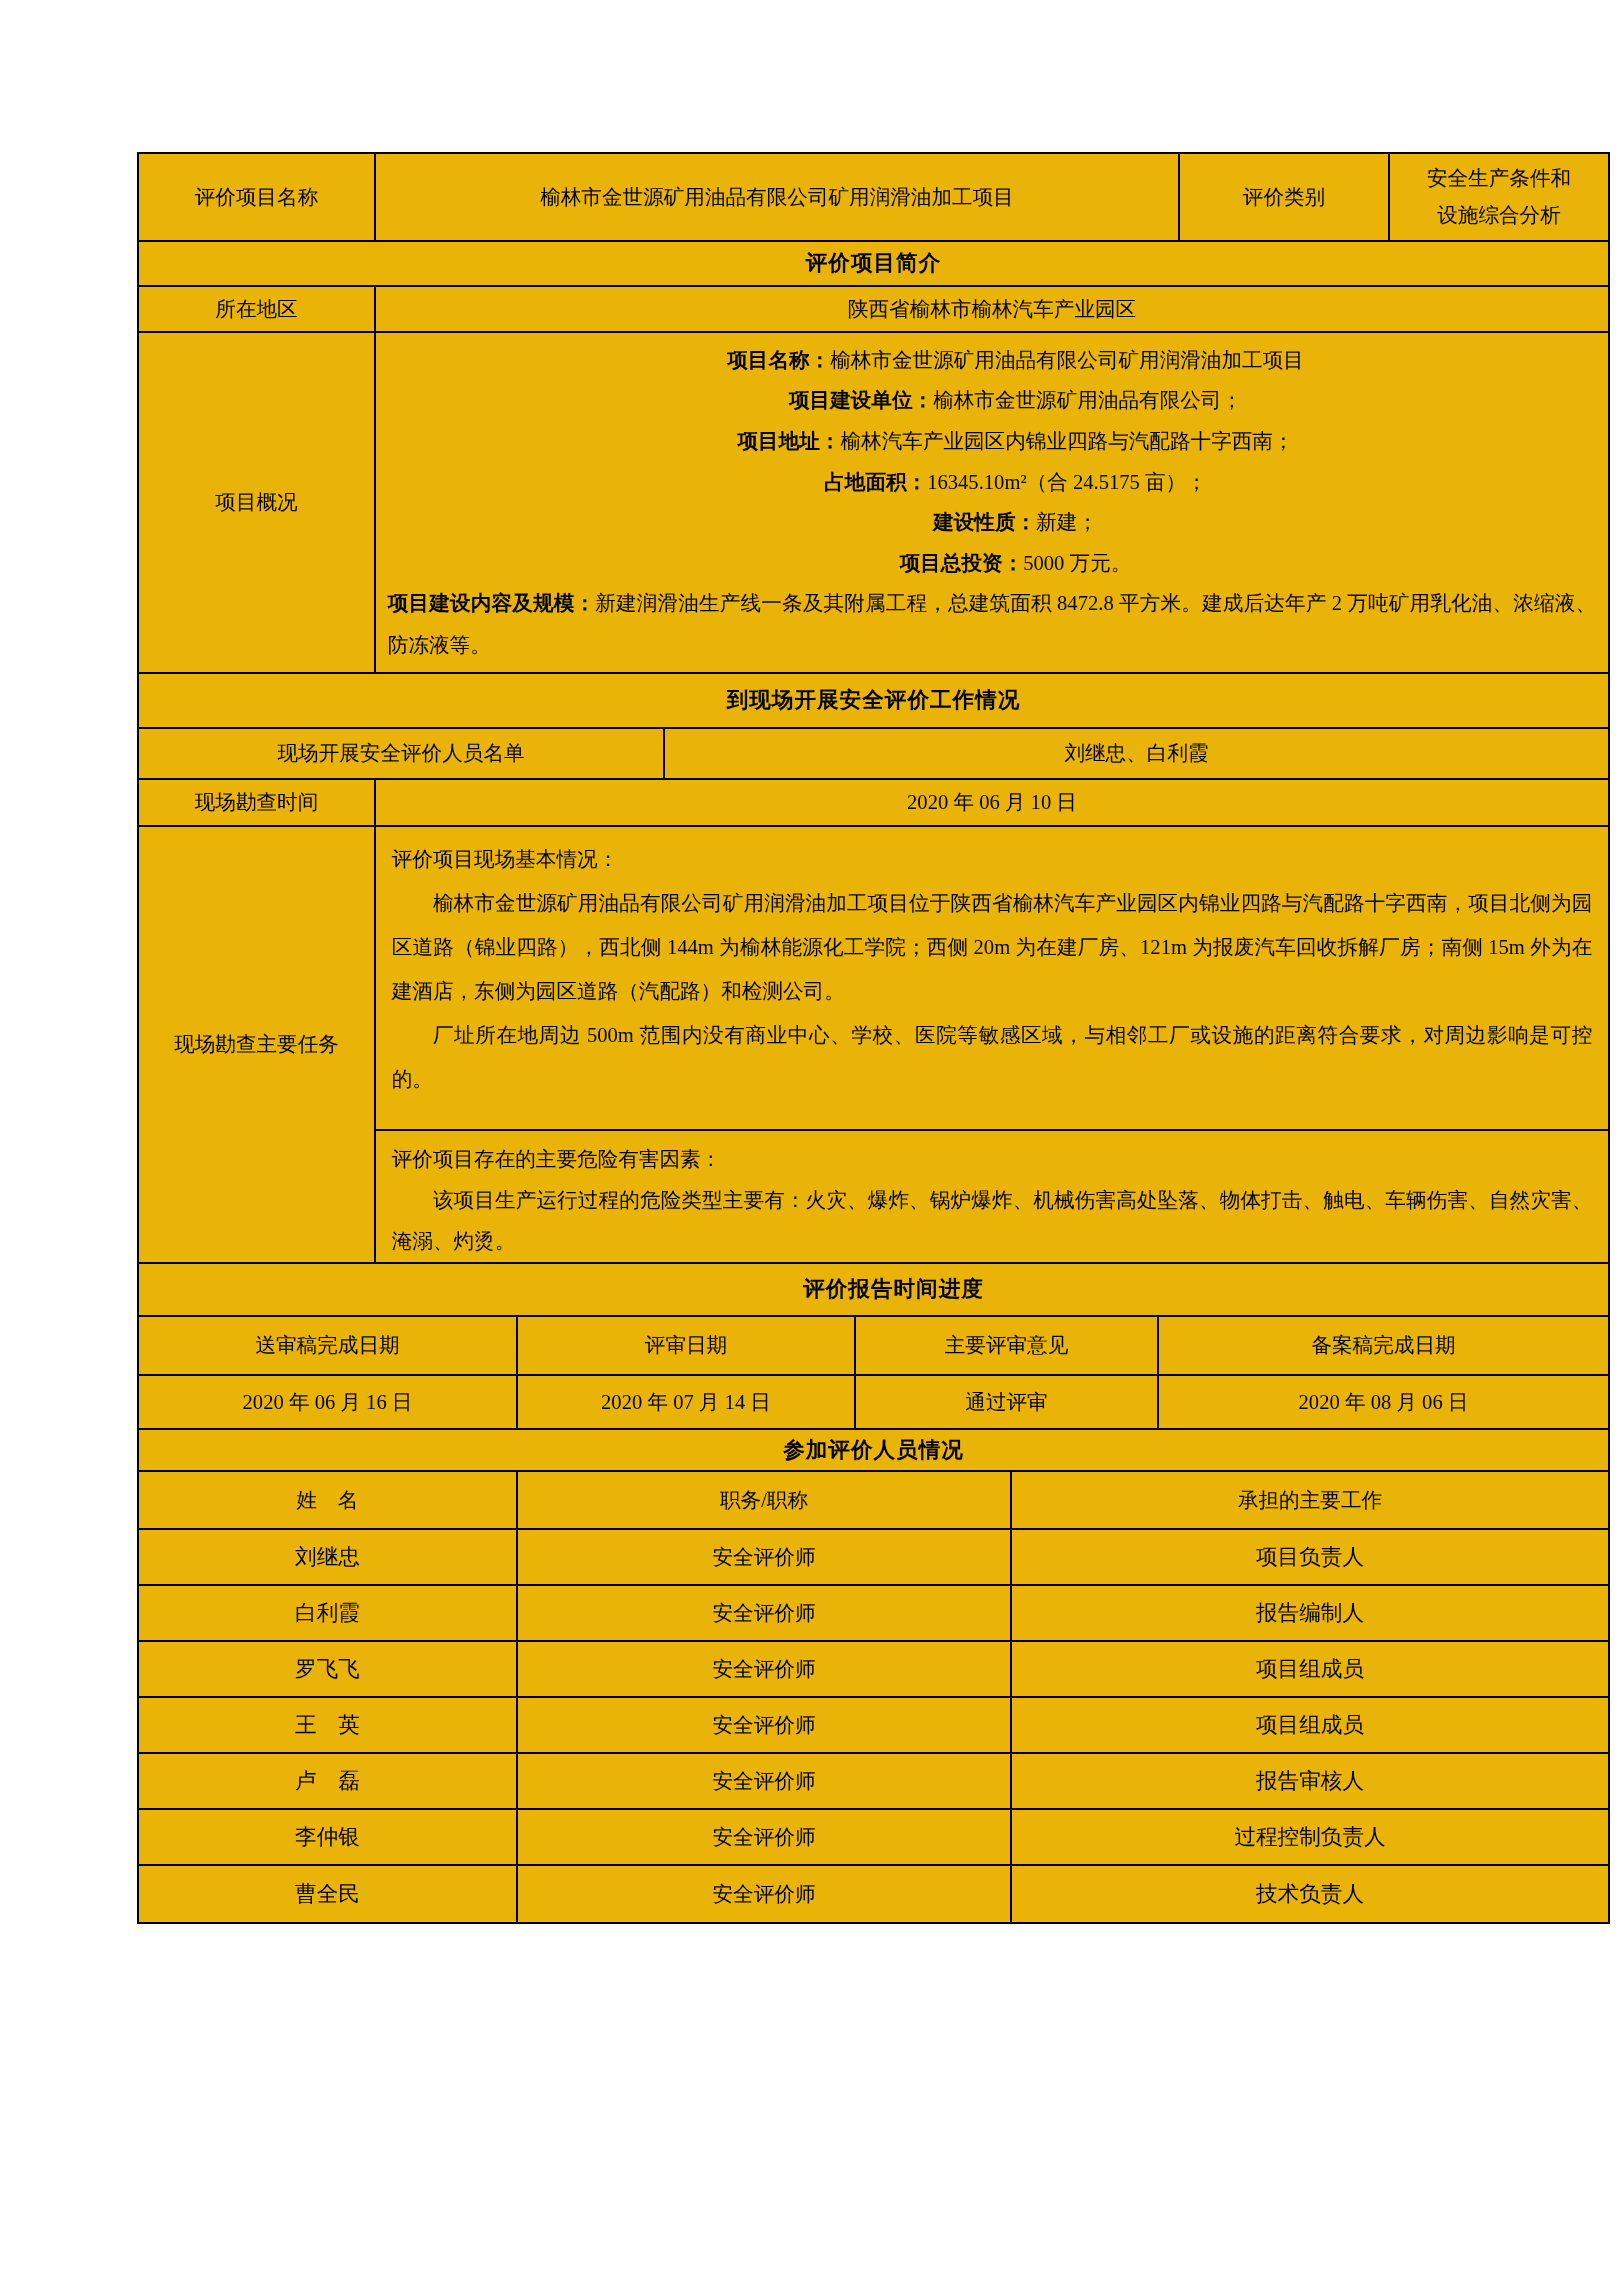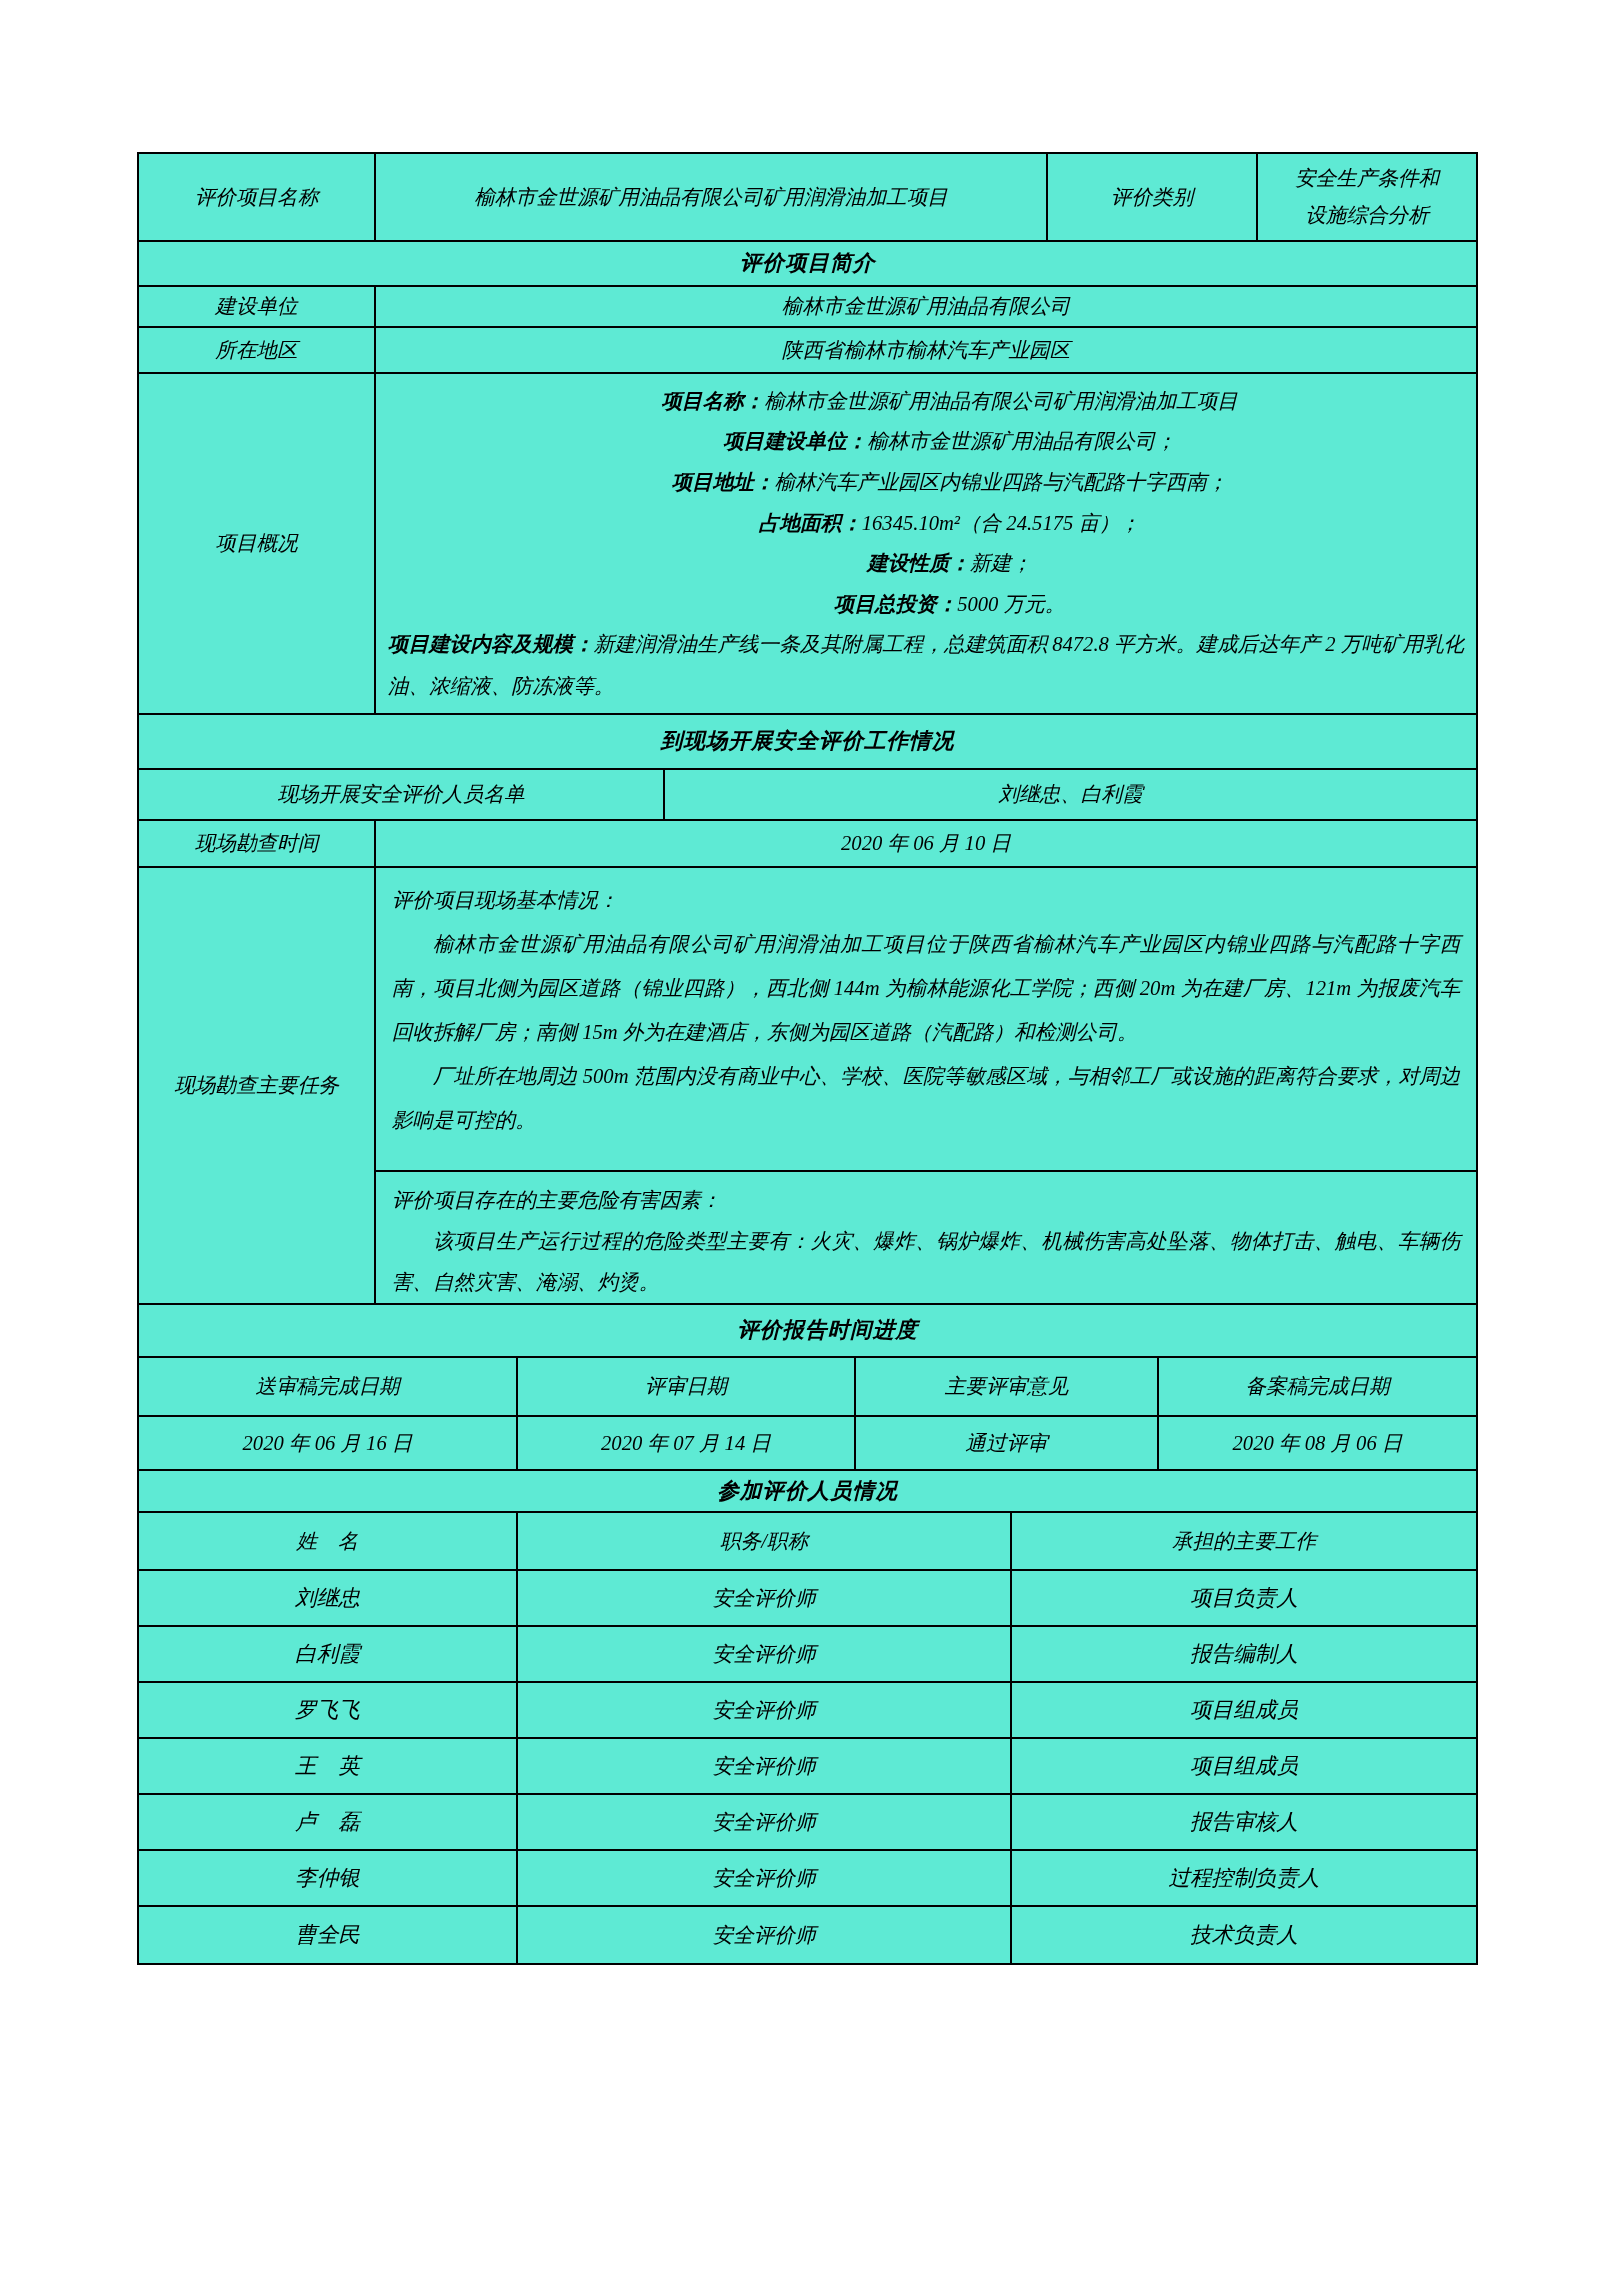--- a/index.html
+++ b/index.html
@@ -4,22 +4,22 @@
 <style>
   html,body{margin:0;padding:0;}
   body{
     width:1621px;height:2293px;background:#ffffff;
     font-family:"Liberation Serif","DejaVu Serif",serif;
     color:#000;
     -webkit-font-smoothing:antialiased;
   }
   .page{position:relative;width:1621px;height:2293px;background:#ffffff;overflow:hidden;}
   .doc{
-    position:absolute;left:137px;top:152px;width:1341px;
-    border:2.9px solid #000;box-sizing:border-box;background:#5eead4;font-style:italic;
+    position:absolute;left:137px;top:152px;width:1473px;
+    border:2.9px solid #000;box-sizing:border-box;background:#eab308;
   }
   .row{display:flex;border-bottom:2.9px solid #000;box-sizing:border-box;align-items:stretch;}
   .row:last-child{border-bottom:none;}
   .c{
     box-sizing:border-box;display:flex;align-items:center;justify-content:center;
     text-align:center;font-size:20.6px;line-height:29px;padding:2px 5.9px;
   }
   .c:not(:first-child){border-left:2px solid #000;}
   .w240{width:235px;flex:none;}
   .w214{width:210px;flex:none;}
@@ -67,24 +67,20 @@
       <div class="c w224 twoline">
         <span>安全生产条件和</span>
         <span>设施综合分析</span>
       </div>
     </div>
 
     <div class="row h-r2 sect">
       <div class="c flex1">评价项目简介</div>
     </div>
 
-    <div class="row h-r3">
-      <div class="c w240">建设单位</div>
-      <div class="c flex1">榆林市金世源矿用油品有限公司</div>
-    </div>
 
     <div class="row h-r4">
       <div class="c w240">所在地区</div>
       <div class="c flex1">陕西省榆林市榆林汽车产业园区</div>
     </div>
 
     <div class="row h-r5">
       <div class="c w240">项目概况</div>
       <div class="c flex1 ovcell">
         <div class="ov-line"><b>项目名称：</b><span>榆林市金世源矿用油品有限公司矿用润滑油加工项目</span></div>

